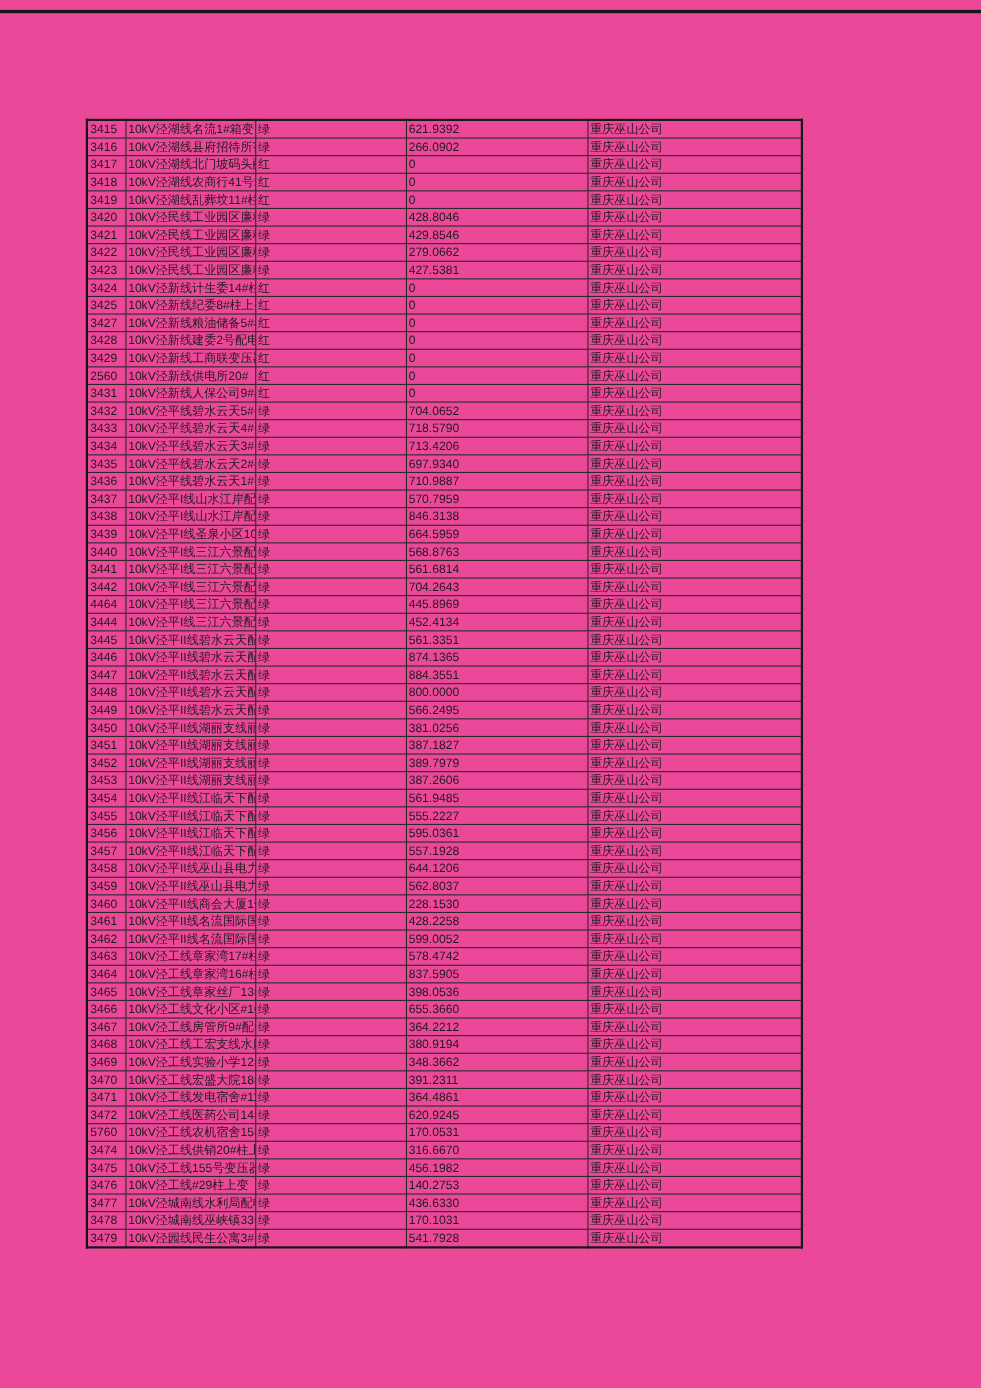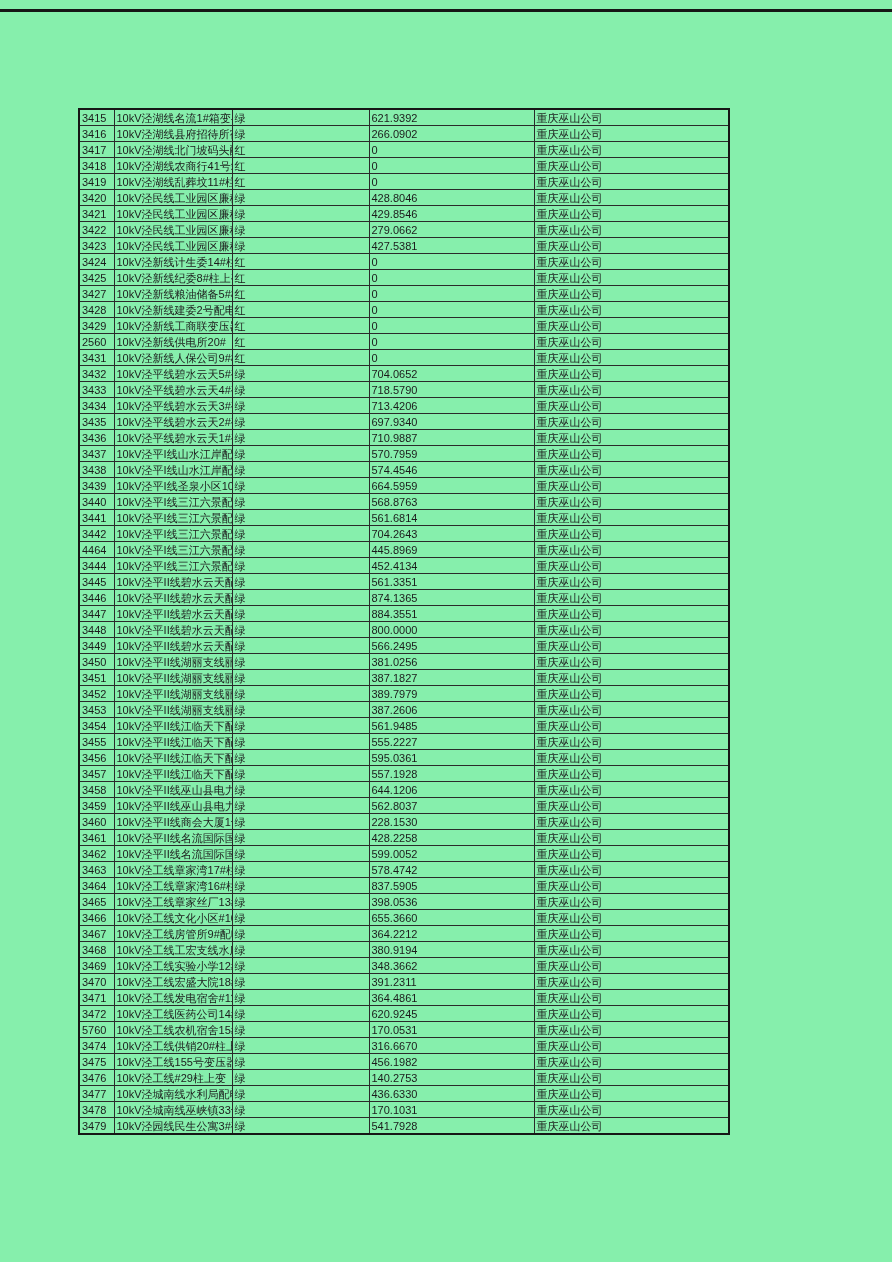--- a/index.html
+++ b/index.html
@@ -8,21 +8,21 @@
     background: #ffffff;
     width: 892px;
     height: 1262px;
     font-family: "Liberation Sans", "DejaVu Sans", sans-serif;
   }
   .page {
     position: relative;
     width: 892px;
     height: 1262px;
     overflow: hidden;
-    background: #86efac;
+    background: #ec4899;
   }
   .top-rule {
     position: absolute;
     left: 0;
     top: 9px;
     width: 892px;
     height: 3px;
     background: #161616;
   }
   table.grid {
@@ -240,21 +240,21 @@
     <td class="c-name">10kV泾平I线山水江岸配电</td>
     <td class="c-status">绿</td>
     <td class="c-value">570.7959</td>
     <td class="c-company">重庆巫山公司</td>
   </tr>
 
   <tr>
     <td class="c-num">3438</td>
     <td class="c-name">10kV泾平I线山水江岸配电</td>
     <td class="c-status">绿</td>
-    <td class="c-value">574.4546</td>
+    <td class="c-value">846.3138</td>
     <td class="c-company">重庆巫山公司</td>
   </tr>
 
   <tr>
     <td class="c-num">3439</td>
     <td class="c-name">10kV泾平I线圣泉小区10号</td>
     <td class="c-status">绿</td>
     <td class="c-value">664.5959</td>
     <td class="c-company">重庆巫山公司</td>
   </tr>

